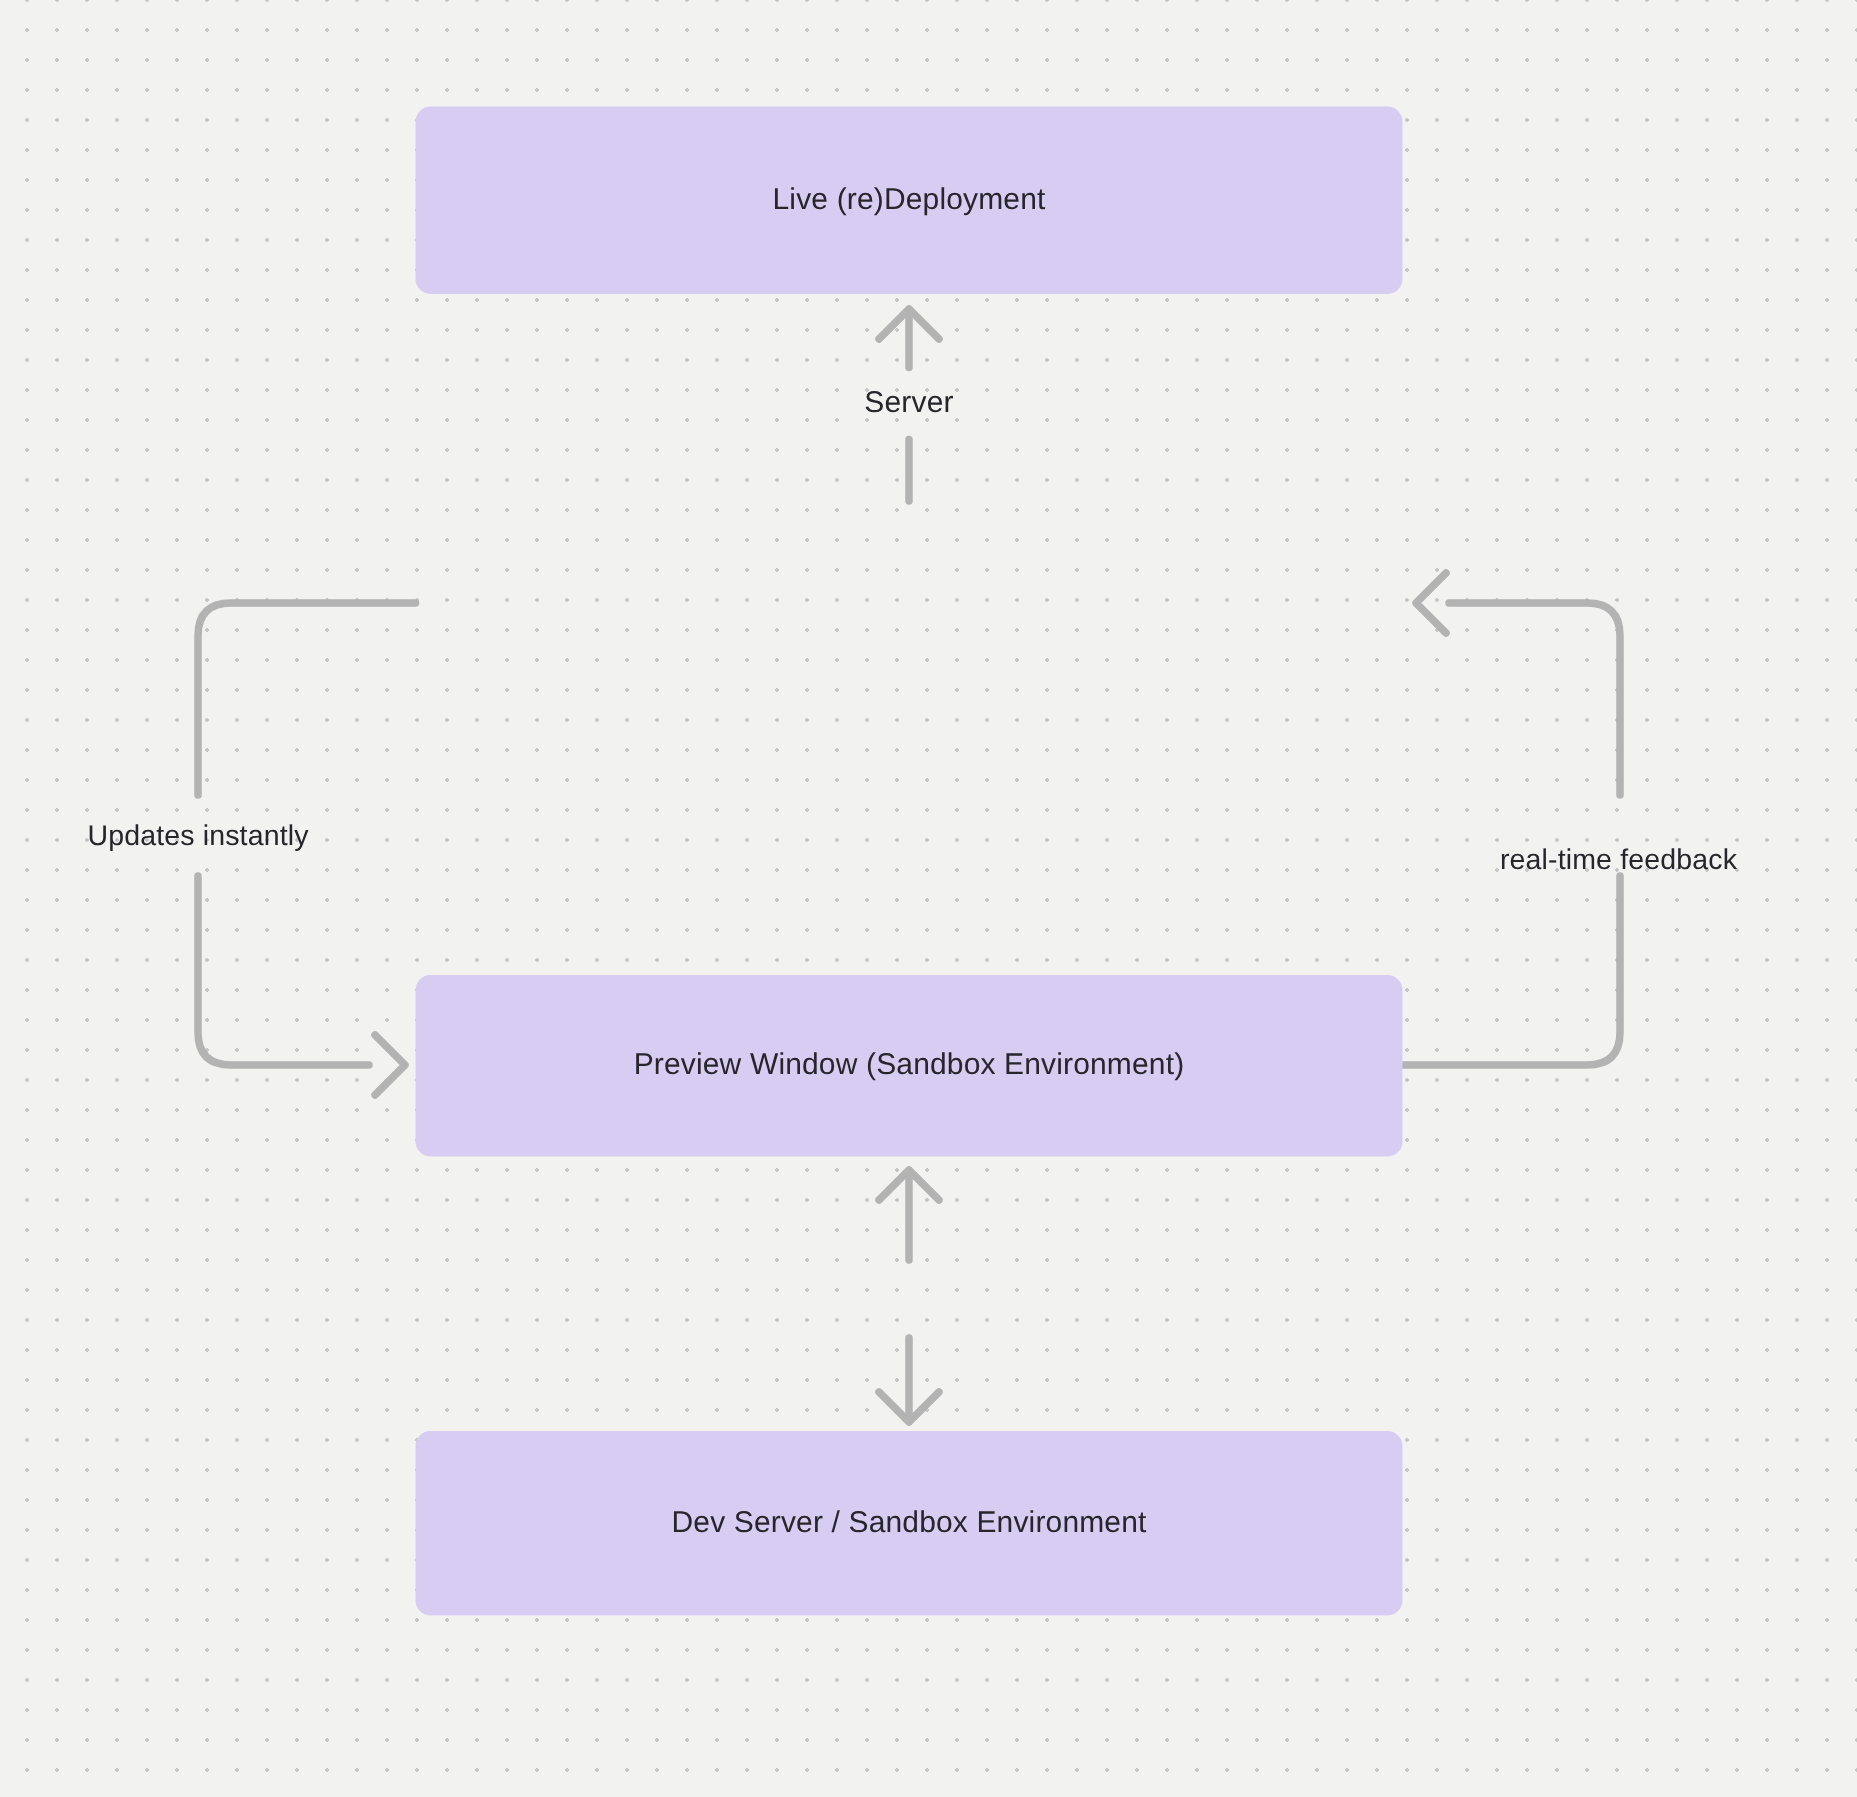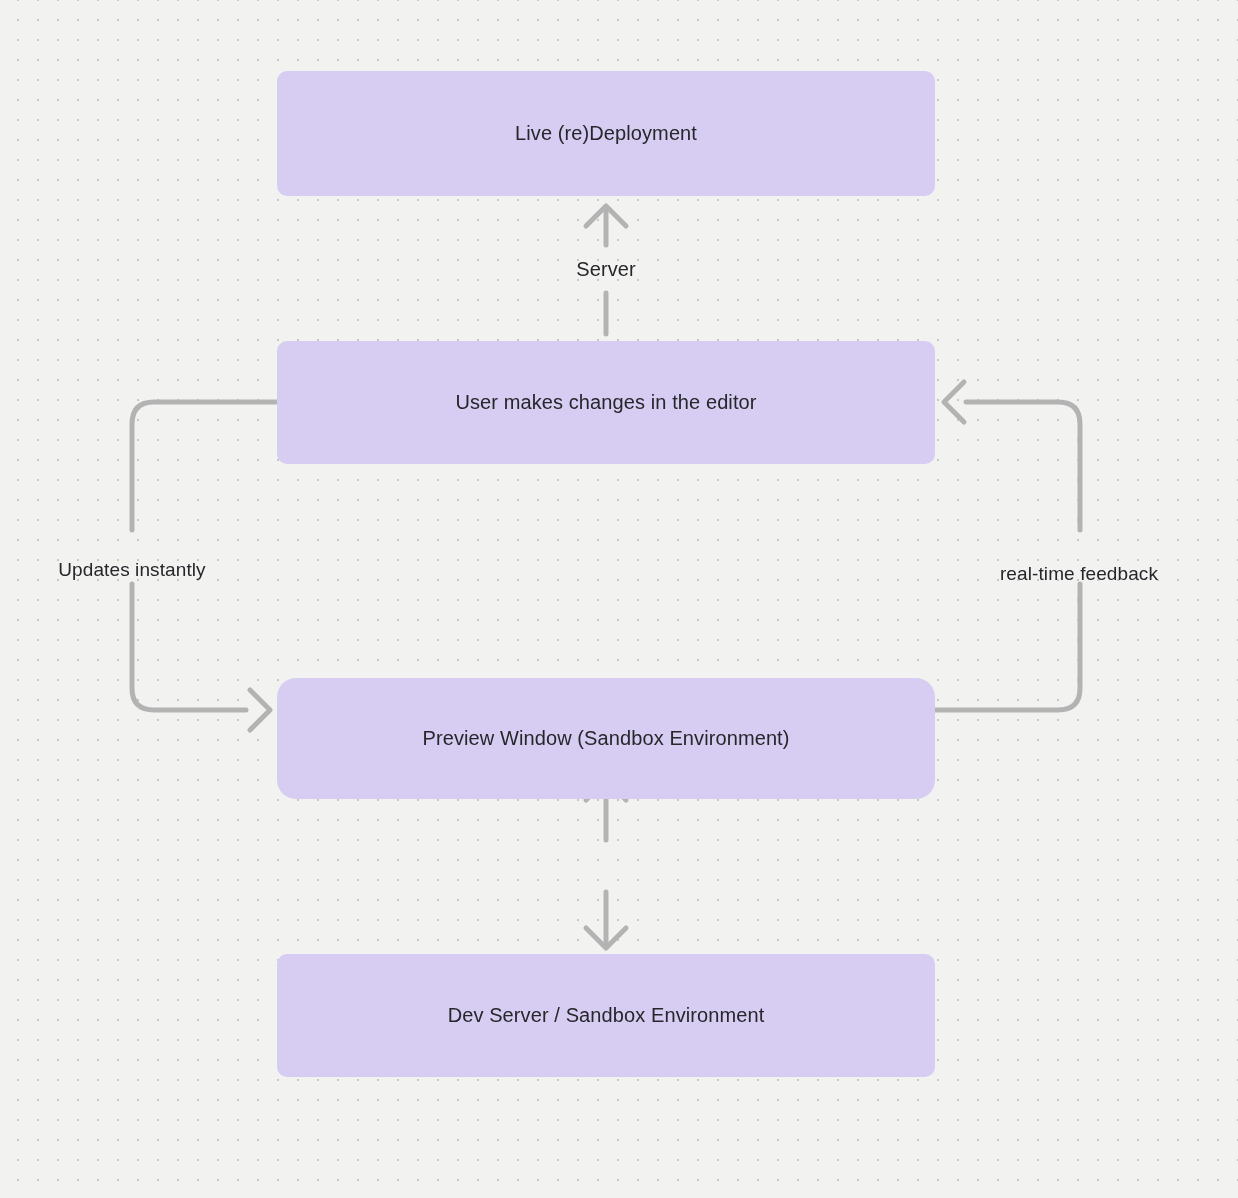--- a/index.html
+++ b/index.html
@@ -25,21 +25,21 @@
     background: #d7cdf3;
     display: flex;
     align-items: center;
     justify-content: center;
     font-size: 20px;
     color: #26262b;
     letter-spacing: 0.1px;
   }
   .node-live      { top: 71px;  height: 125px; }
   .node-user      { top: 341px; height: 123px; }
-  .node-preview   { top: 678px; height: 121px; border-radius: 19px; }
+  .node-preview   { top: 650px; height: 121px; }
   .node-devserver { top: 954px; height: 123px; }
 
   .edges-svg {
     position: absolute;
     left: 0; top: 0;
     width: 1238px;
     height: 1198px;
     pointer-events: none;
   }
   .edges-svg path, .edges-svg polyline {
@@ -51,21 +51,21 @@
   }
   .edge-label {
     position: absolute;
     transform: translate(-50%, -50%);
     white-space: nowrap;
     color: #26262b;
     font-size: 19px;
     letter-spacing: 0.1px;
   }
   .label-publish  { left: 606px;  top: 269px; font-size: 20px; }
-  .label-updates  { left: 132px;  top: 558px; margin-top: 12px; }
+  .label-updates  { left: 132px;  top: 558px; }
   .label-feedback { left: 1079px; top: 558px; margin-top: 16px; }
   .label-spunup   { left: 606px;  top: 867px; }
 </style>
 </head>
 <body>
 
 <div class="canvas">
 
   <svg class="edges-svg" viewBox="0 0 1238 1198" xmlns="http://www.w3.org/2000/svg">
 
@@ -92,23 +92,20 @@
       <polyline points="586,800 606,780 626,800"></polyline>
       <path d="M606,892 L606,945"></path>
       <polyline points="586,928 606,948 626,928"></polyline>
     </g>
   </svg>
 
   <div class="node node-live">
     <span>Live (re)Deployment</span>
   </div>
 
-  <div class="node node-user">
-    <span>User makes changes in the editor</span>
-  </div>
 
   <div class="node node-preview">
     <span>Preview Window (Sandbox Environment)</span>
   </div>
 
   <div class="node node-devserver">
     <span>Dev Server / Sandbox Environment</span>
   </div>
 
   <div class="edge-label label-publish">Server</div>

